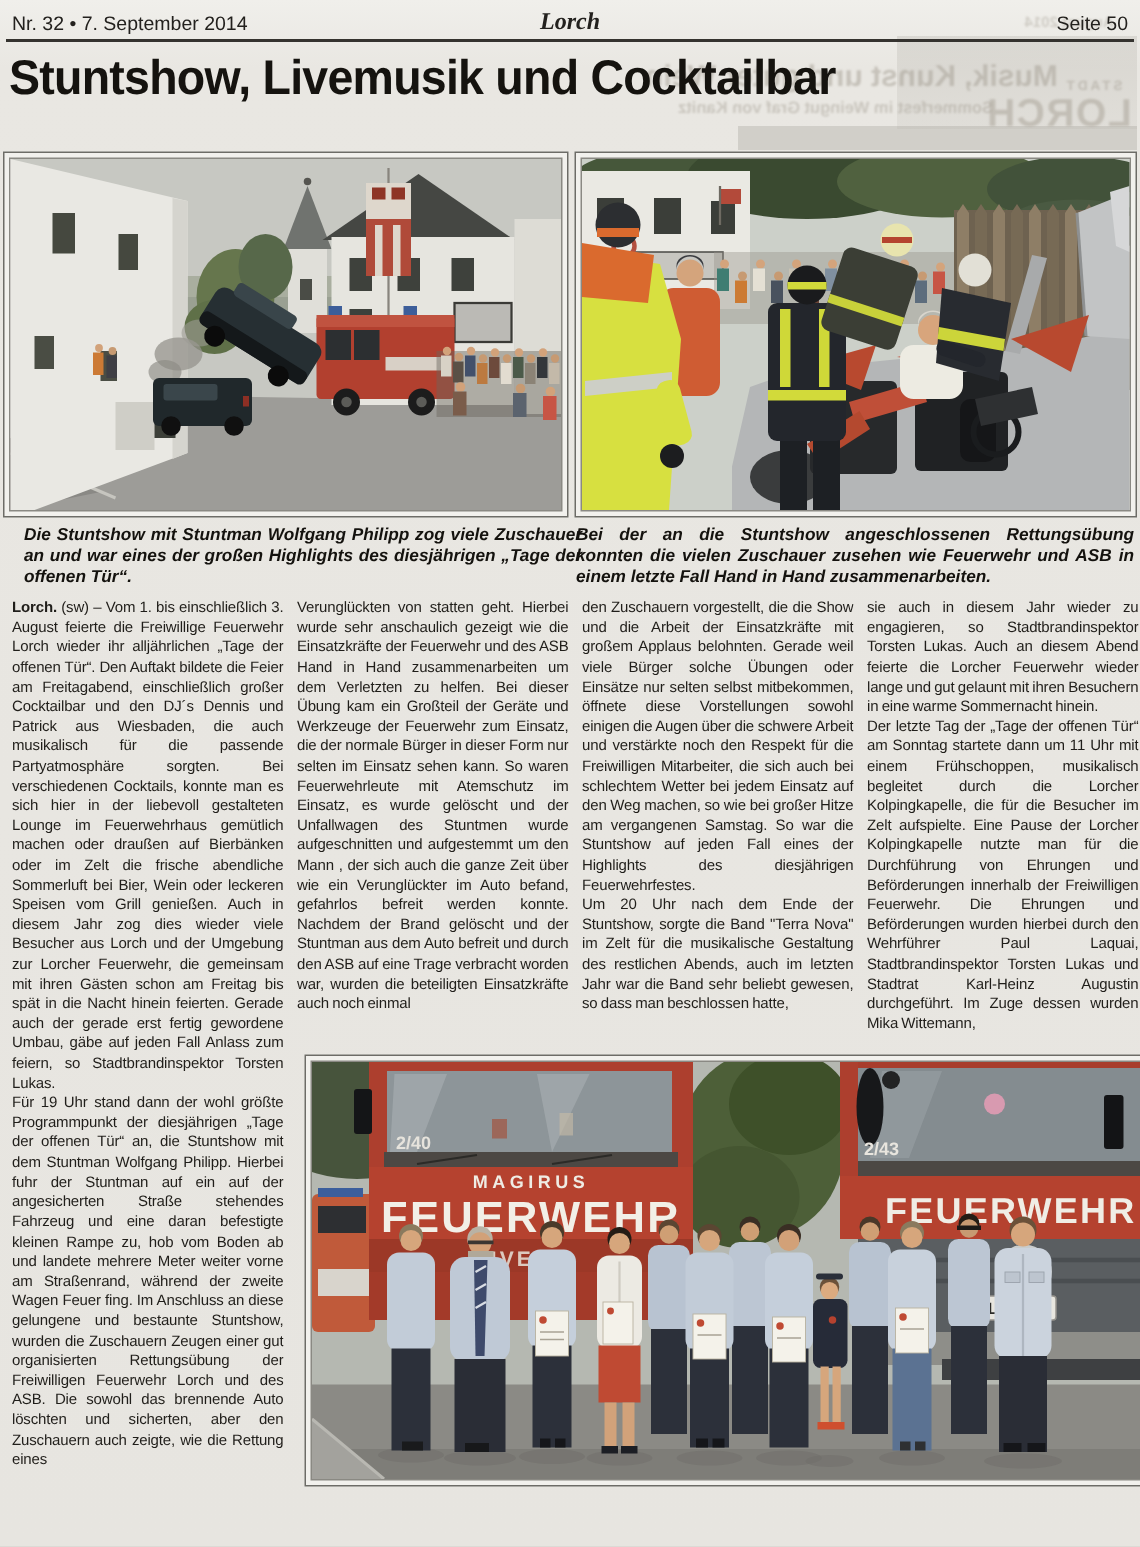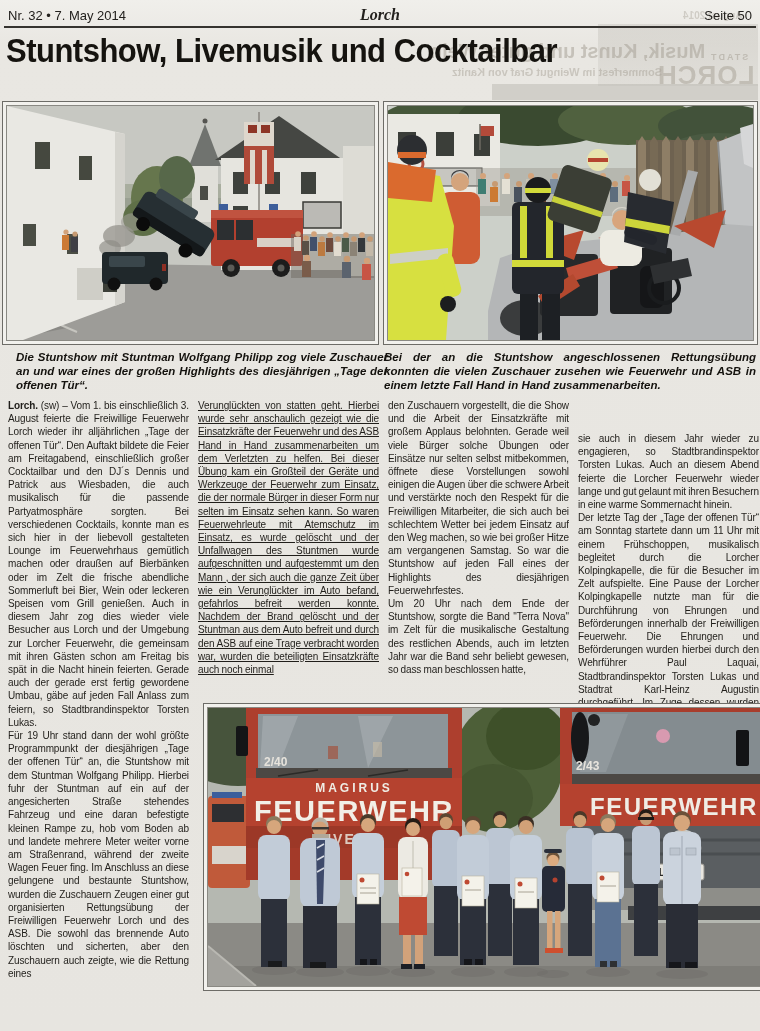--- a/index.html
+++ b/index.html
@@ -37,40 +37,40 @@
   .caption{position:absolute;font-size:11.5px;line-height:14px;font-weight:bold;font-style:italic;color:#14120e;text-align:justify;z-index:2;}
   .caption-left{left:16px;top:350px;width:372px;}
   .caption-right{left:384px;top:350px;width:372px;}
   .caption-bottom{left:193px;top:996px;width:565px;}
   
   .body-col{position:absolute;top:399px;width:181px;overflow:hidden;z-index:2;
     font-size:10px;line-height:13.2px;text-align:justify;color:#201e1a;
     letter-spacing:-0.1px;word-spacing:-0.5px;hyphens:auto;-webkit-hyphens:auto;}
   .body-col p{margin:0;}
   .col-1{left:8px;height:624px;}
-  .col-2{left:198px;height:297px;text-decoration:underline;}
+  .col-2{left:198px;height:297px;}
   .col-3{left:388px;height:297px;}
-  .col-4{left:578px;height:297px;margin-top:33px;}
+  .col-4{left:578px;height:297px;}
   .lead-in{font-weight:bold;}
 </style>
 </head>
 <body>
 
 <div class="page">
 
   <div class="smudge smudge1"></div>
   <div class="smudge smudge2"></div>
   <div class="ghost ghost-headline">Musik, Kunst und guter Wein</div>
   <div class="ghost ghost-subline">Sommerfest im Weingut Graf von Kanitz</div>
   <div class="ghost ghost-date">August 2014</div>
   <div class="ghost ghost-logo-top">STADT</div>
   <div class="ghost ghost-logo">LORCH</div>
 
   <div class="masthead">
-    <span class="left">Nr. 32 • 7. May 2014</span>
+    <span class="left">Nr. 32 • 7. September 2014</span>
     <span class="center">Lorch</span>
     <span class="right">Seite 50</span>
   </div>
   <div class="rule"></div>
 
   <div class="headline">Stuntshow, Livemusik und Cocktailbar</div>
 
   <figure class="photo photo-stuntshow" style="margin:0">
     <svg width="367" height="234" viewBox="0 0 367 234">
       <rect x="0" y="0" width="367" height="234" fill="#c7c8c2"></rect>

